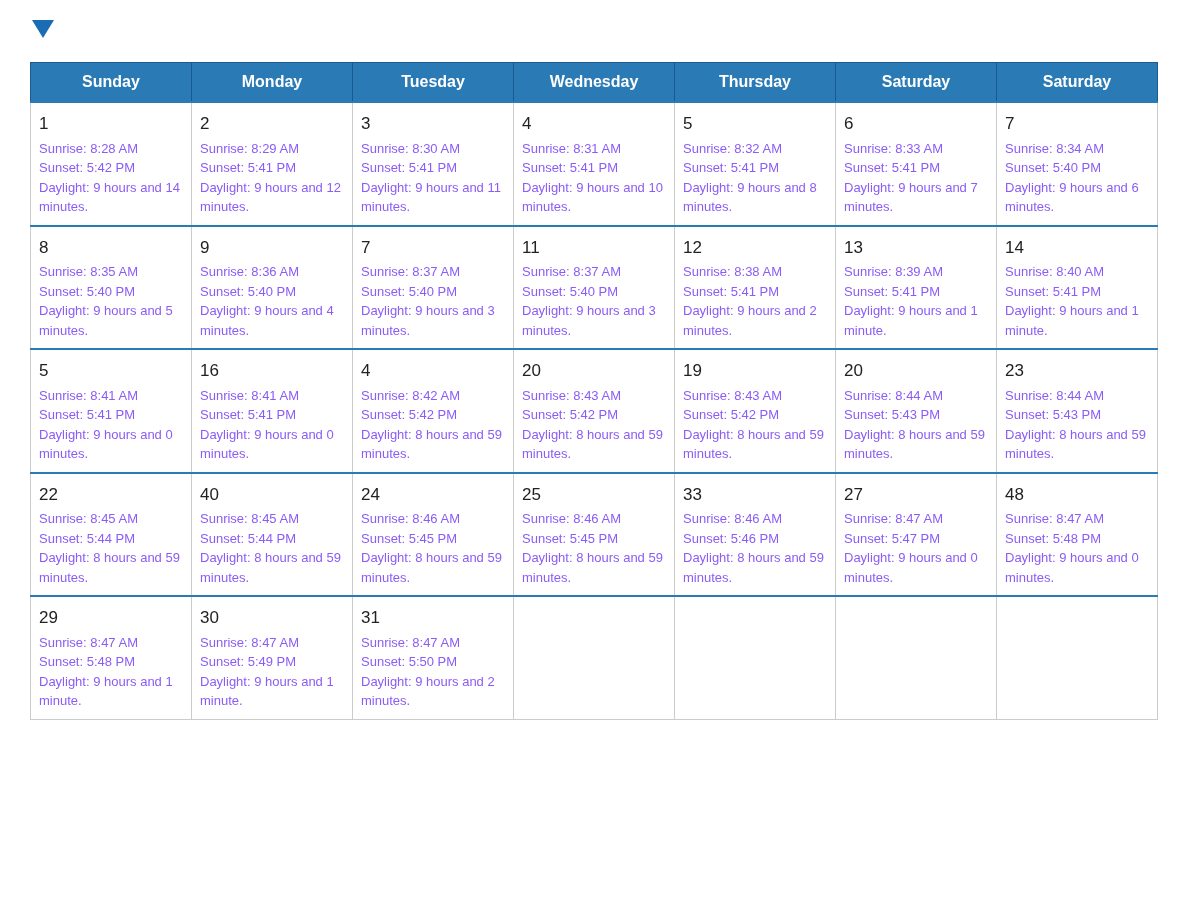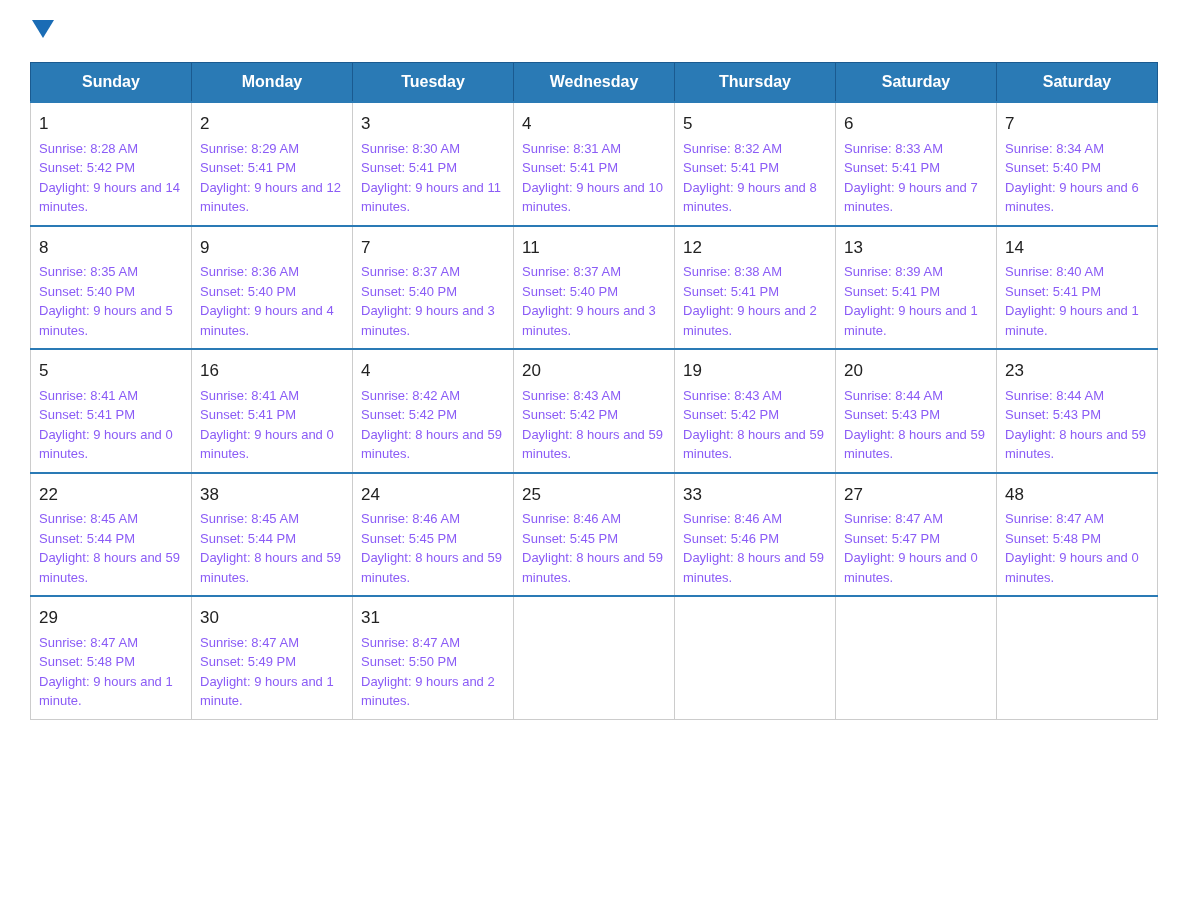--- a/index.html
+++ b/index.html
@@ -218,21 +218,21 @@
           <span class="day-num">23</span>
           <span class="day-info">Sunrise: 8:44 AM<br>Sunset: 5:43 PM<br>Daylight: 8 hours and 59 minutes.</span>
         </td>
       </tr>
       <tr>
         <td>
           <span class="day-num">22</span>
           <span class="day-info">Sunrise: 8:45 AM<br>Sunset: 5:44 PM<br>Daylight: 8 hours and 59 minutes.</span>
         </td>
         <td>
-          <span class="day-num">38</span>
+          <span class="day-num">40</span>
           <span class="day-info">Sunrise: 8:45 AM<br>Sunset: 5:44 PM<br>Daylight: 8 hours and 59 minutes.</span>
         </td>
         <td>
           <span class="day-num">24</span>
           <span class="day-info">Sunrise: 8:46 AM<br>Sunset: 5:45 PM<br>Daylight: 8 hours and 59 minutes.</span>
         </td>
         <td>
           <span class="day-num">25</span>
           <span class="day-info">Sunrise: 8:46 AM<br>Sunset: 5:45 PM<br>Daylight: 8 hours and 59 minutes.</span>
         </td>

